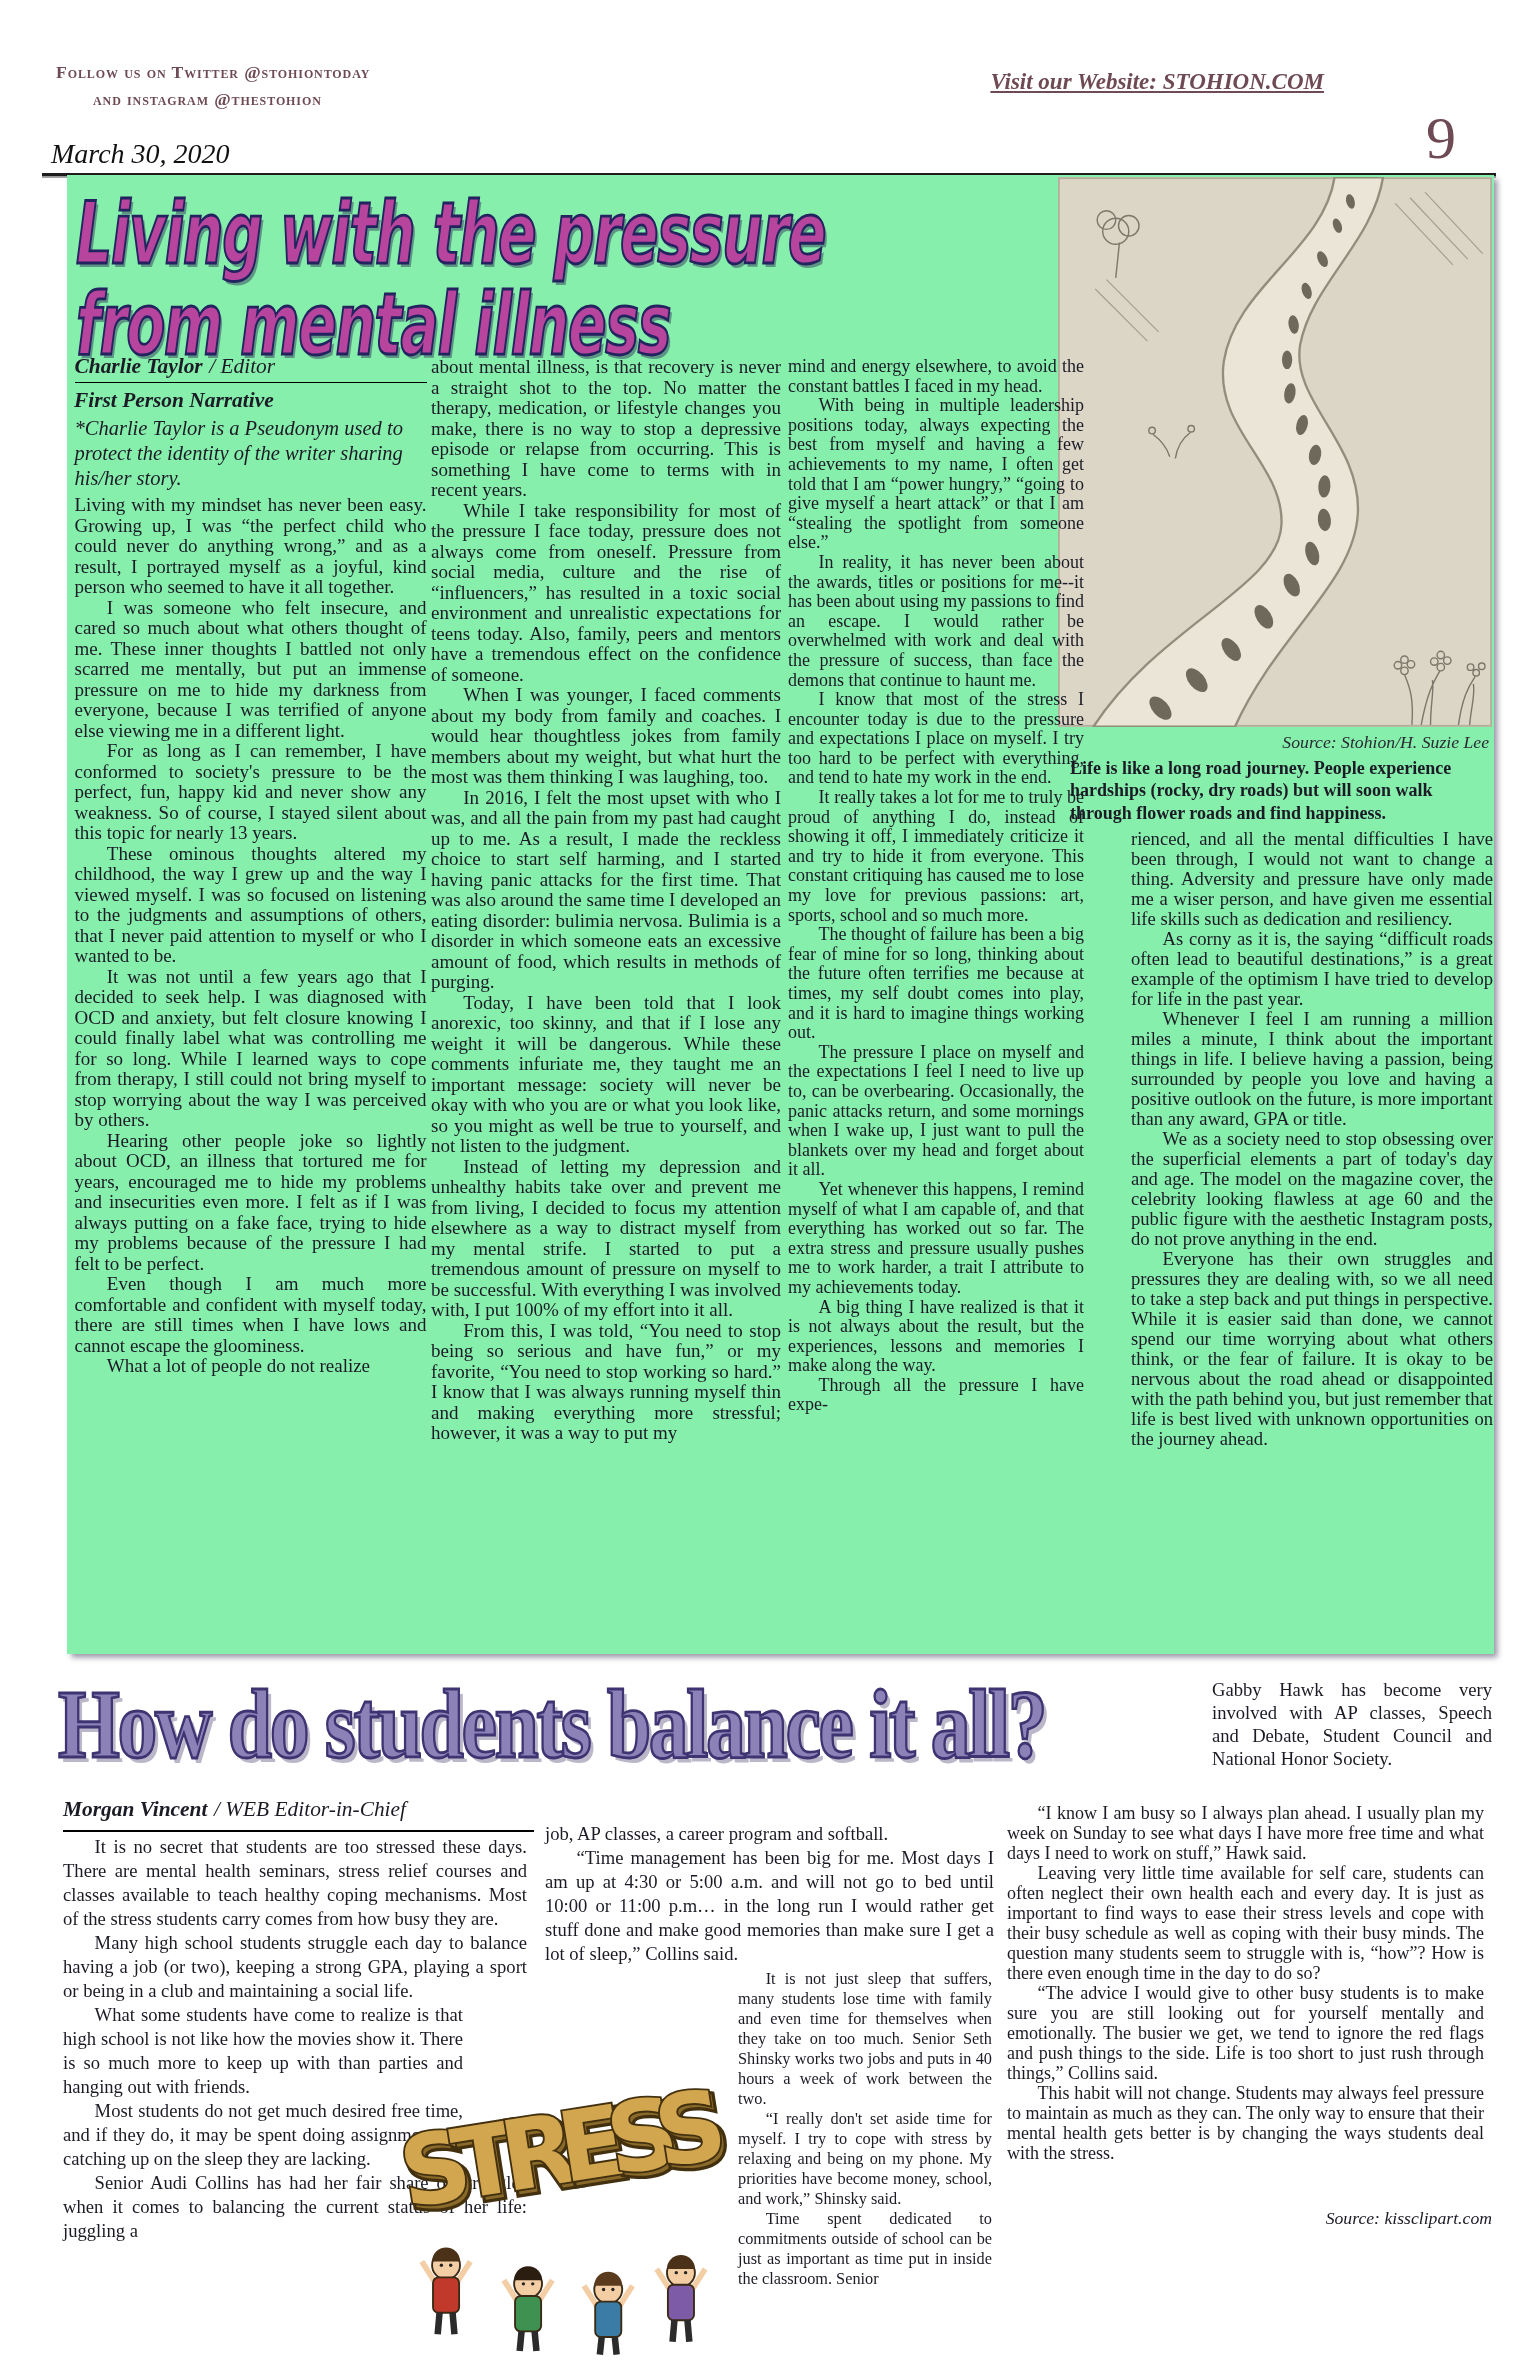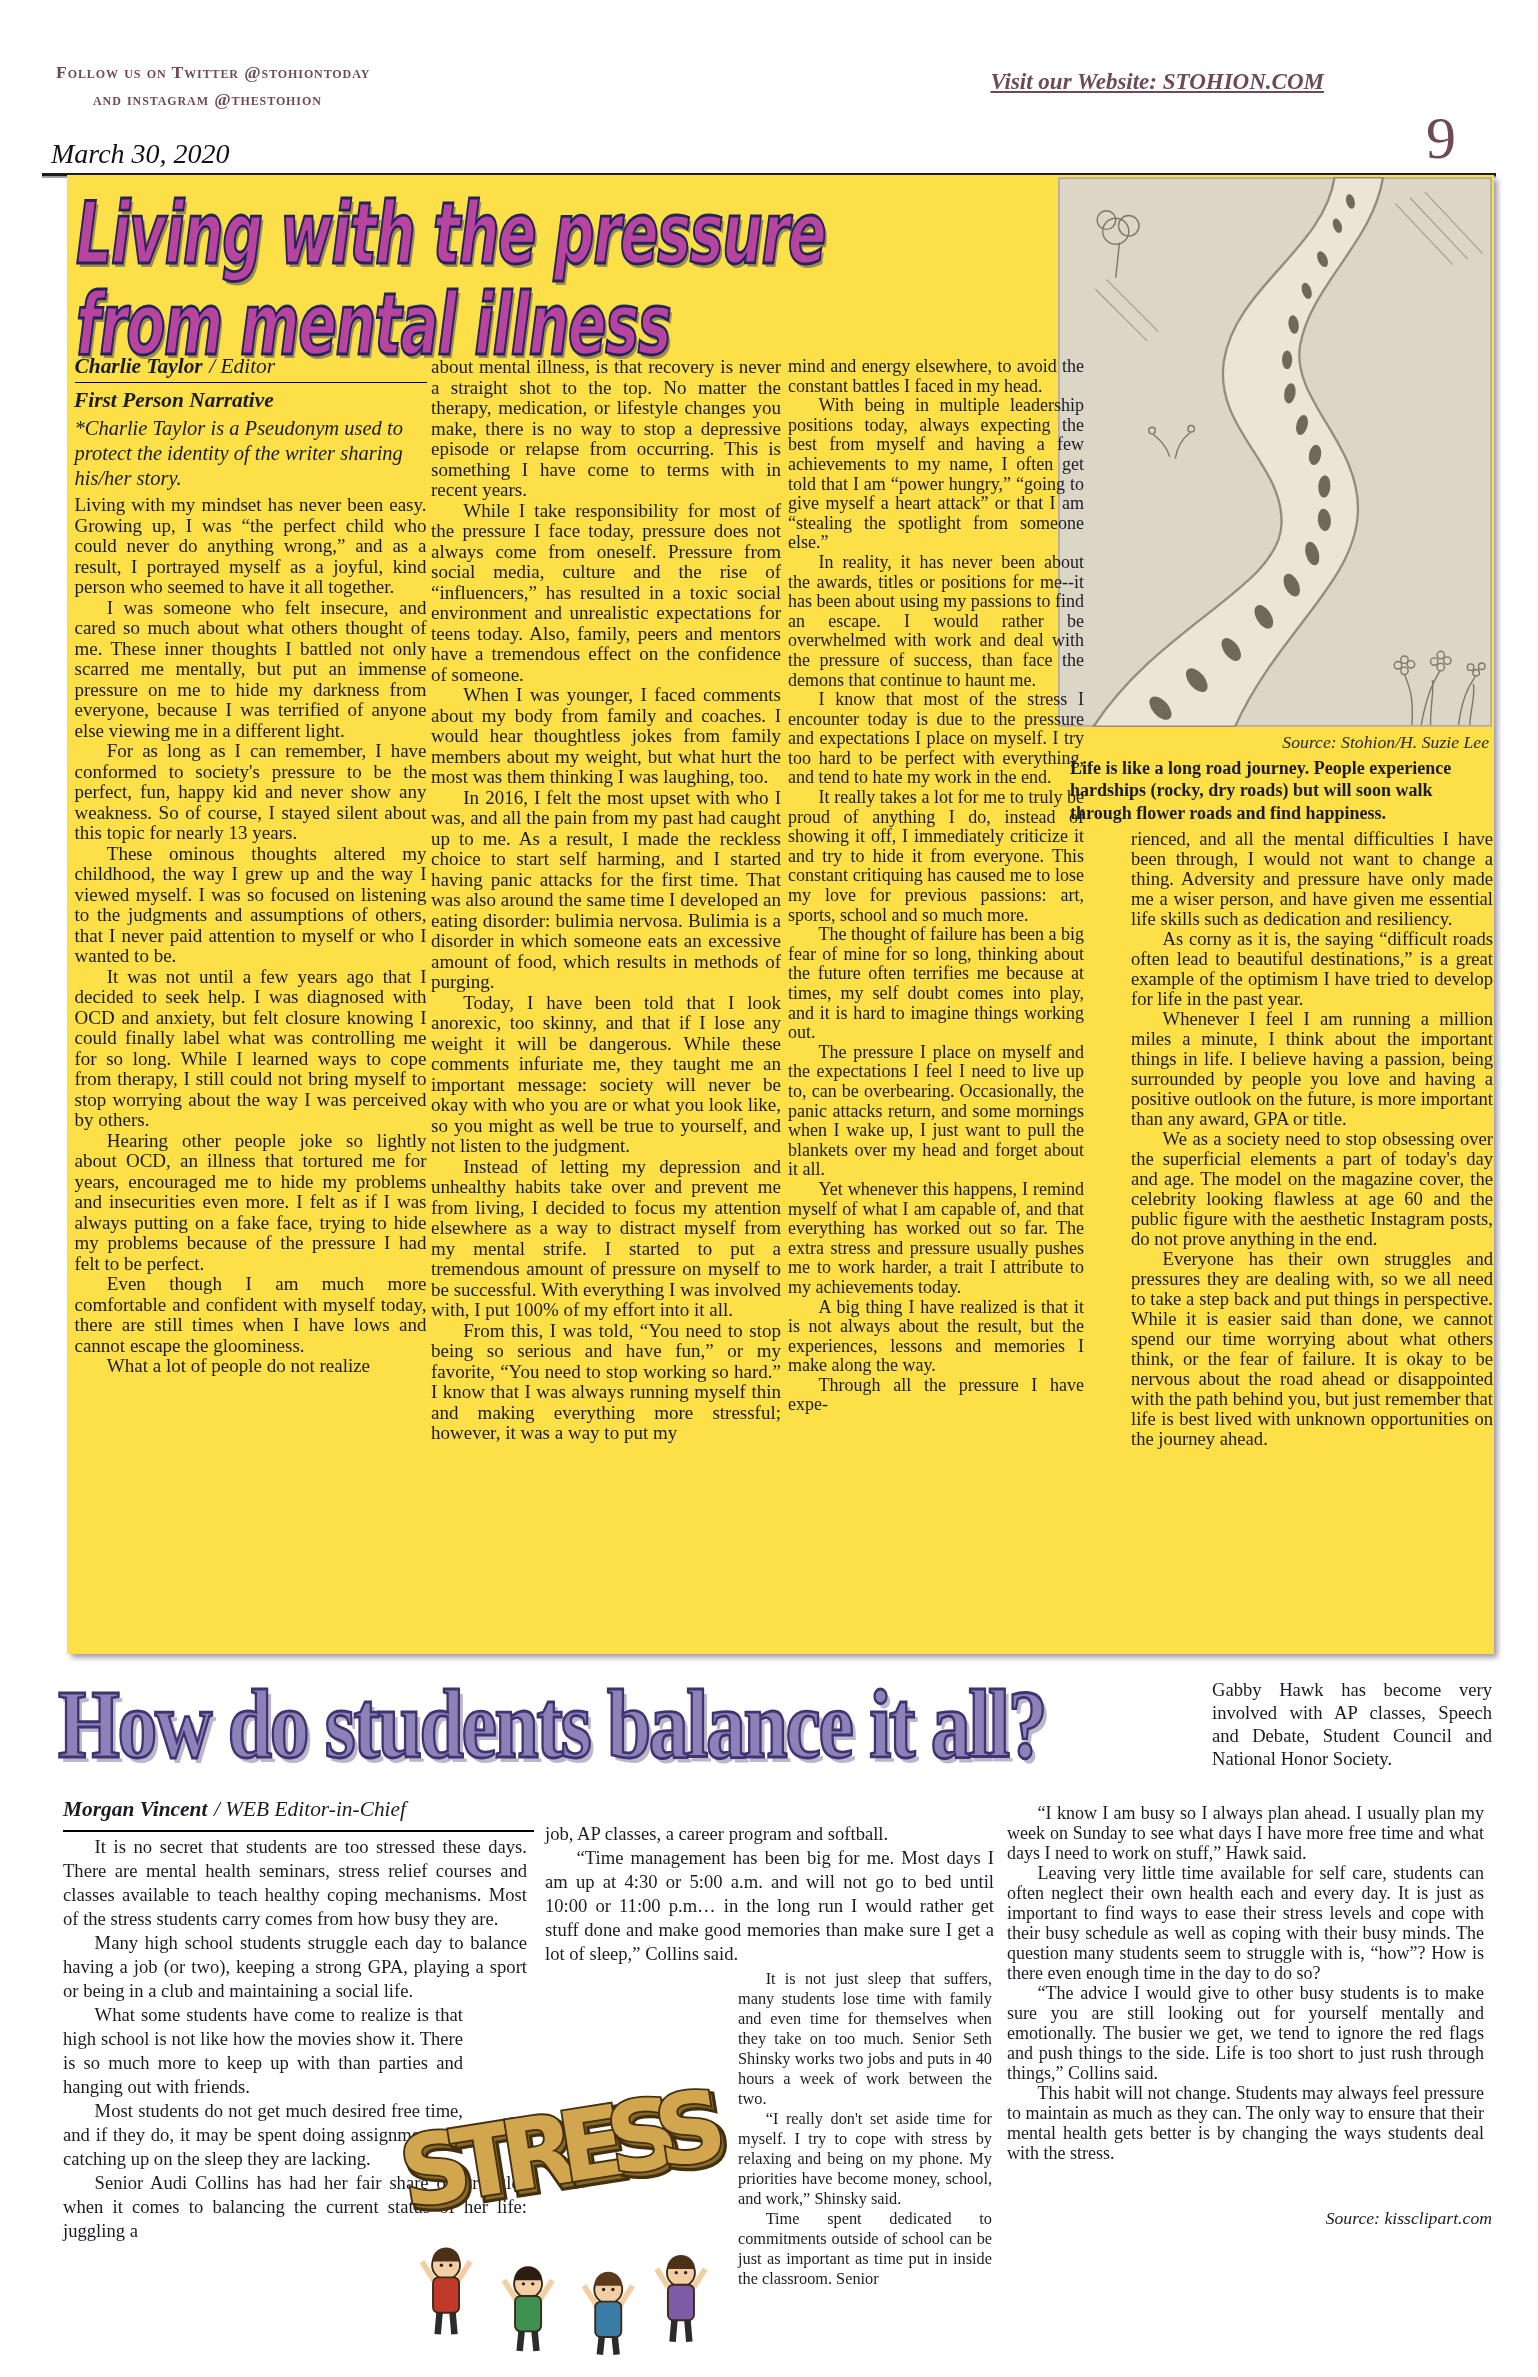--- a/index.html
+++ b/index.html
@@ -11,21 +11,21 @@
   
   .maroon{color:#6e4a54;}
   .social{font-weight:bold;font-size:17.7px;letter-spacing:0.9px;}
   .website{font-weight:bold;font-style:italic;font-size:23px;}
   .mast-title{font-size:104px;line-height:93px;letter-spacing:4.7px;text-align:center;}
   .date{font-weight:normal;font-style:italic;font-size:28px;color:#111;}
   .pagenum{font-size:60px;}
   .mast-rule{border-top:3.7px solid #1d1d1d;box-shadow:0 1.9px 0 #9a9a9a;}
 
   
-  .purplebox{left:67px;top:175px;width:1427px;height:1479px;background:#fde047;
+  .purplebox{left:67px;top:175px;width:1427px;height:1479px;background:#86efac;
              box-shadow:3.7px 3.7px 5.6px rgba(70,60,95,.55);}
   .h1line{font-family:"DejaVu Sans",sans-serif;font-style:italic;font-weight:bold;
           font-size:86px;line-height:91px;color:#b7459e;white-space:nowrap;letter-spacing:-1.9px;
           -webkit-text-stroke:2.8px #23235f;text-shadow:3.7px 3.7px 0 rgba(45,40,85,.45);
           transform:scaleX(.66);transform-origin:left top;}
   .byline{font-size:21.4px;border-bottom:1.9px solid #000;padding-bottom:2.8px;}
   .bname{font-weight:bold;font-style:italic;}
   .brole{font-style:italic;margin-left:6.5px;}
   .kicker{font-weight:bold;font-style:italic;font-size:21.4px;}
   .disclaimer{font-style:italic;font-size:20.5px;line-height:25px;}

